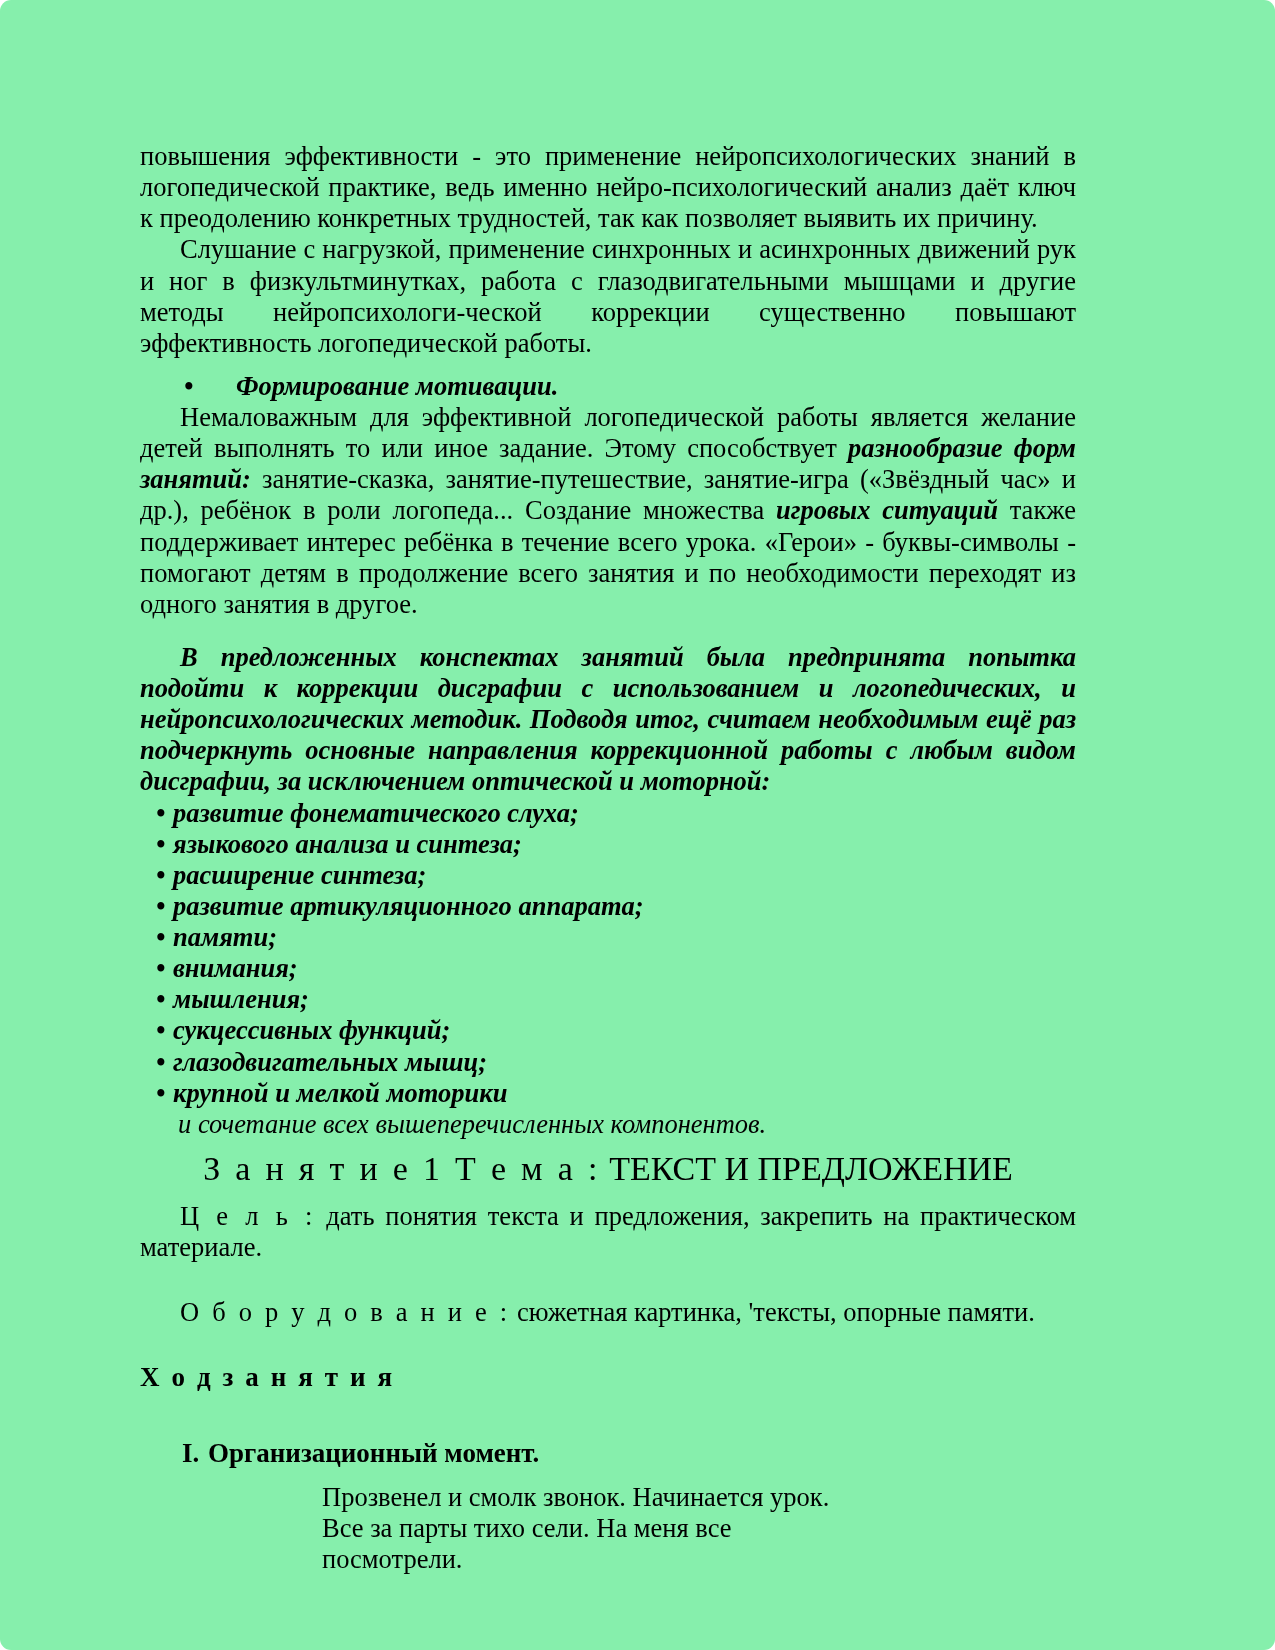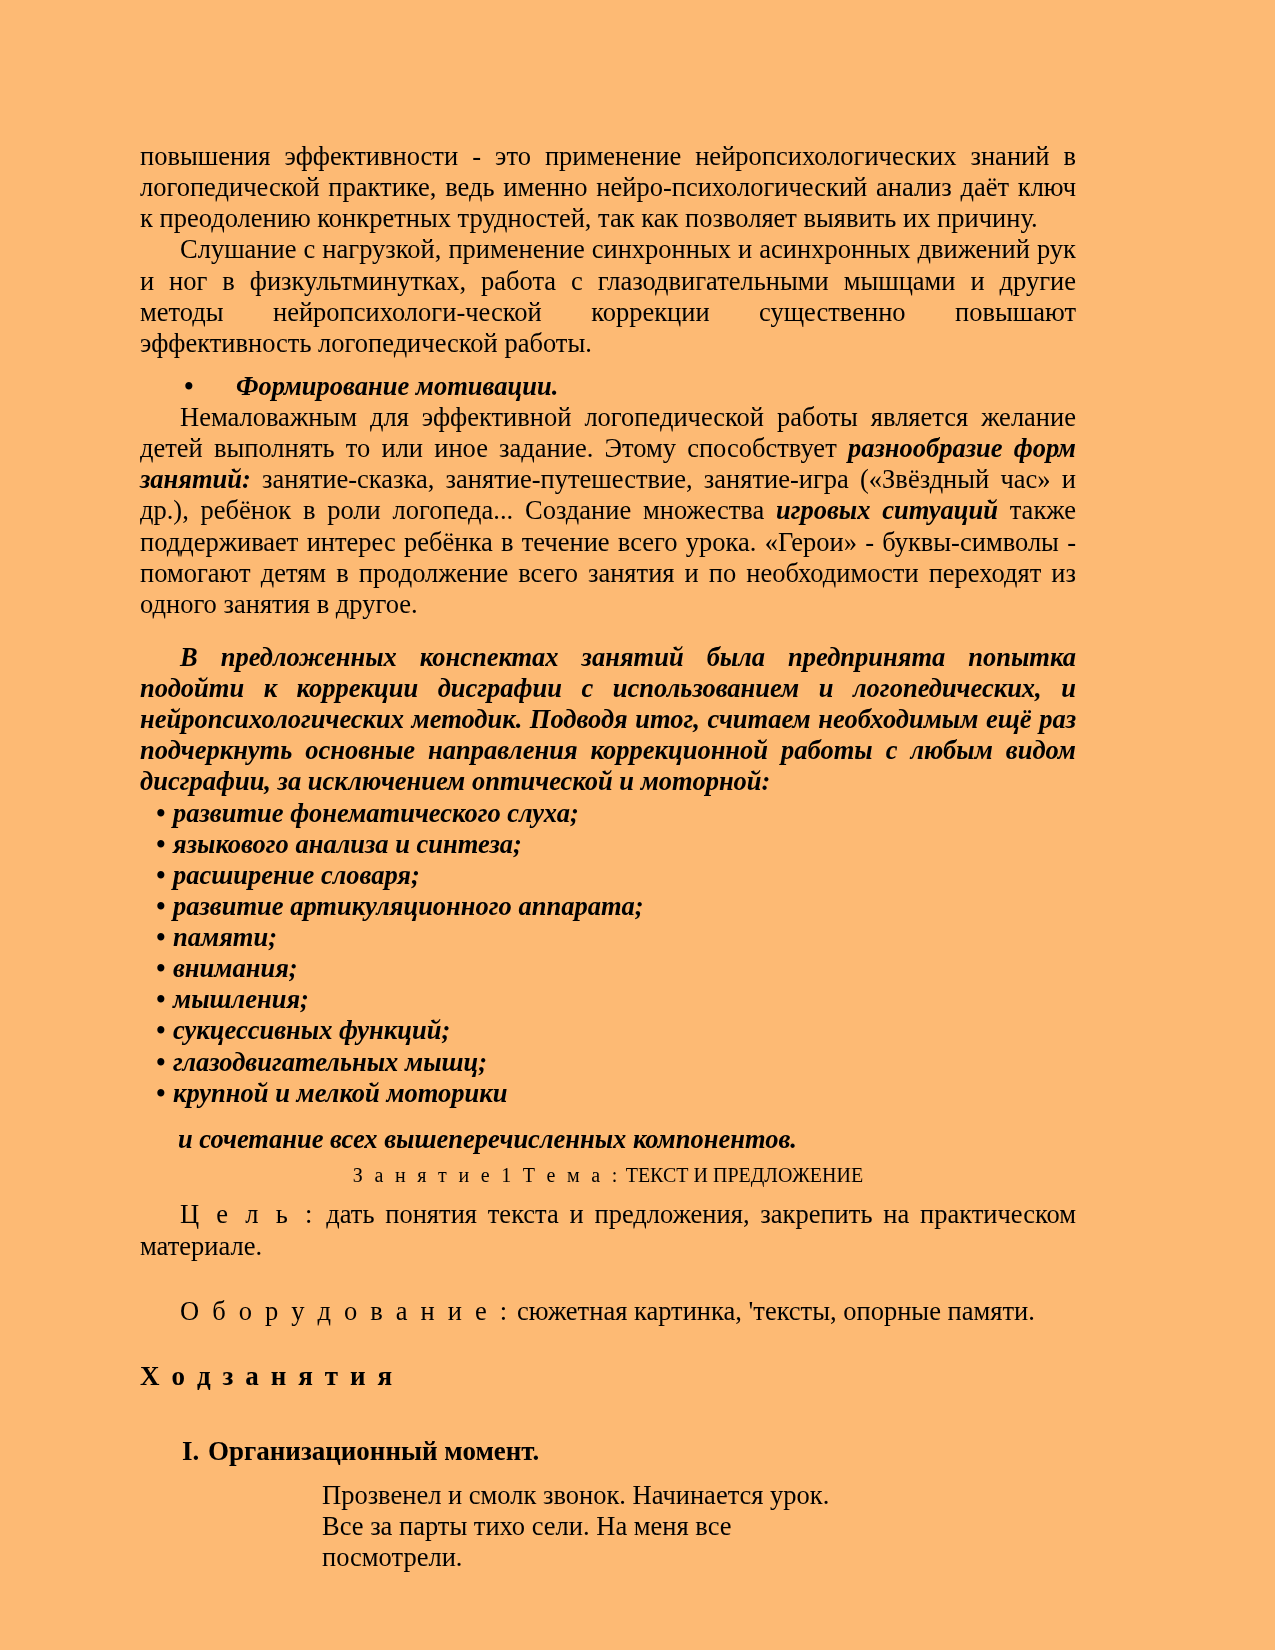--- a/index.html
+++ b/index.html
@@ -9,23 +9,24 @@
     background: #ffffff;
   }
   body {
     font-family: "Liberation Serif", "DejaVu Serif", serif;
     color: #000000;
   }
   .page {
     position: relative;
     width: 1275px;
     height: 1650px;
-    background: #fdba74;
+    background: #86efac;
     overflow: hidden;
     box-sizing: border-box;
+    border-radius: 11px;
   }
   .content {
     position: absolute;
     left: 140px;
     top: 141px;
     width: 936px;
   }
   p, div.line {
     margin: 0;
   }
@@ -78,28 +79,27 @@
     white-space: nowrap;
     margin-left: 16px;
   }
   ul.dash-list li .marker {
     display: inline-block;
     width: 17px;
   }
   .list-tail {
     font-size: 26.5px;
     line-height: 1.175;
-    font-weight: bold;
+    font-weight: normal;
     font-style: italic;
     padding-left: 38px;
     white-space: nowrap;
-    margin-top: 15px;
   }
   .lesson-title {
-    font-size: 20px;
+    font-size: 34px;
     line-height: 1.175;
     text-align: center;
     margin: 0;
     padding-top: 9px;
   }
   .lesson-title .tracked {
     letter-spacing: 3.3px;
   }
   .tracked-label {
     letter-spacing: 3.2px;
@@ -154,21 +154,21 @@
 
     <p class="body-par indent"><span>Немаловажным для эффективной логопедической работы является желание детей выполнять то или иное задание. Этому способствует </span><span class="bold-italic">разнообразие форм занятий:</span><span> занятие-сказка, занятие-путешествие, занятие-игра («Звёздный час» и др.), ребёнок в роли логопеда... Создание множества </span><span class="bold-italic">игровых ситуаций</span><span> также поддерживает интерес ребёнка в течение всего урока. «Герои» - буквы-символы - помогают детям в продолжение всего занятия и по необходимости переходят из одного занятия в другое.</span></p>
 
     <div class="gap-md"></div>
 
     <p class="bi-par">В предложенных конспектах занятий была предпринята попытка подойти к коррекции дисграфии с использованием и логопедических, и нейропсихологических методик. Подводя итог, считаем необходимым ещё раз подчеркнуть основные направления коррекционной работы с любым видом дисграфии, за исключением оптической и моторной:</p>
 
     <ul class="dash-list">
       <li><span class="marker">•</span><span>развитие фонематического слуха;</span></li>
       <li><span class="marker">•</span><span>языкового анализа и синтеза;</span></li>
-      <li><span class="marker">•</span><span>расширение словаря;</span></li>
+      <li><span class="marker">•</span><span>расширение синтеза;</span></li>
       <li><span class="marker">•</span><span>развитие артикуляционного аппарата;</span></li>
       <li><span class="marker">•</span><span>памяти;</span></li>
       <li><span class="marker">•</span><span>внимания;</span></li>
       <li><span class="marker">•</span><span>мышления;</span></li>
       <li><span class="marker">•</span><span>сукцессивных функций;</span></li>
       <li><span class="marker">•</span><span>глазодвигательных мышц;</span></li>
       <li><span class="marker">•</span><span>крупной и мелкой моторики</span></li>
     </ul>
 
     <div class="list-tail">и сочетание всех вышеперечисленных компонентов.</div>

